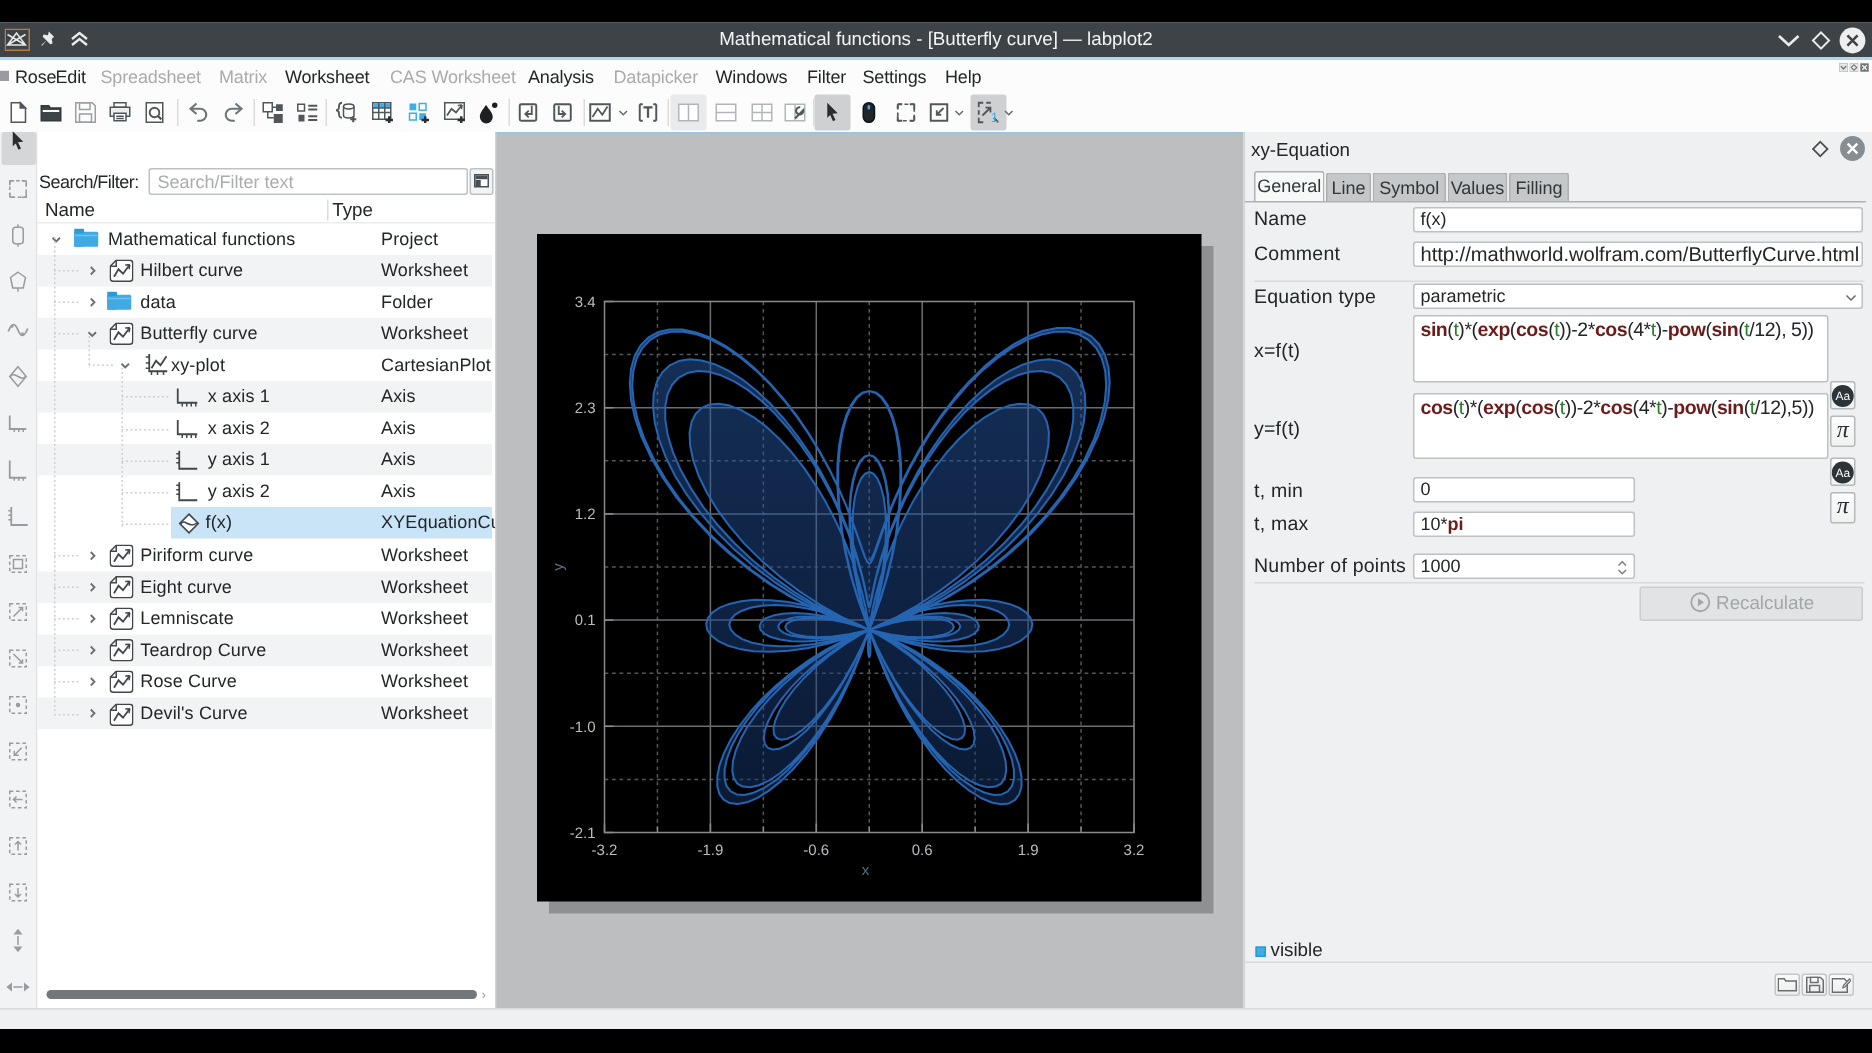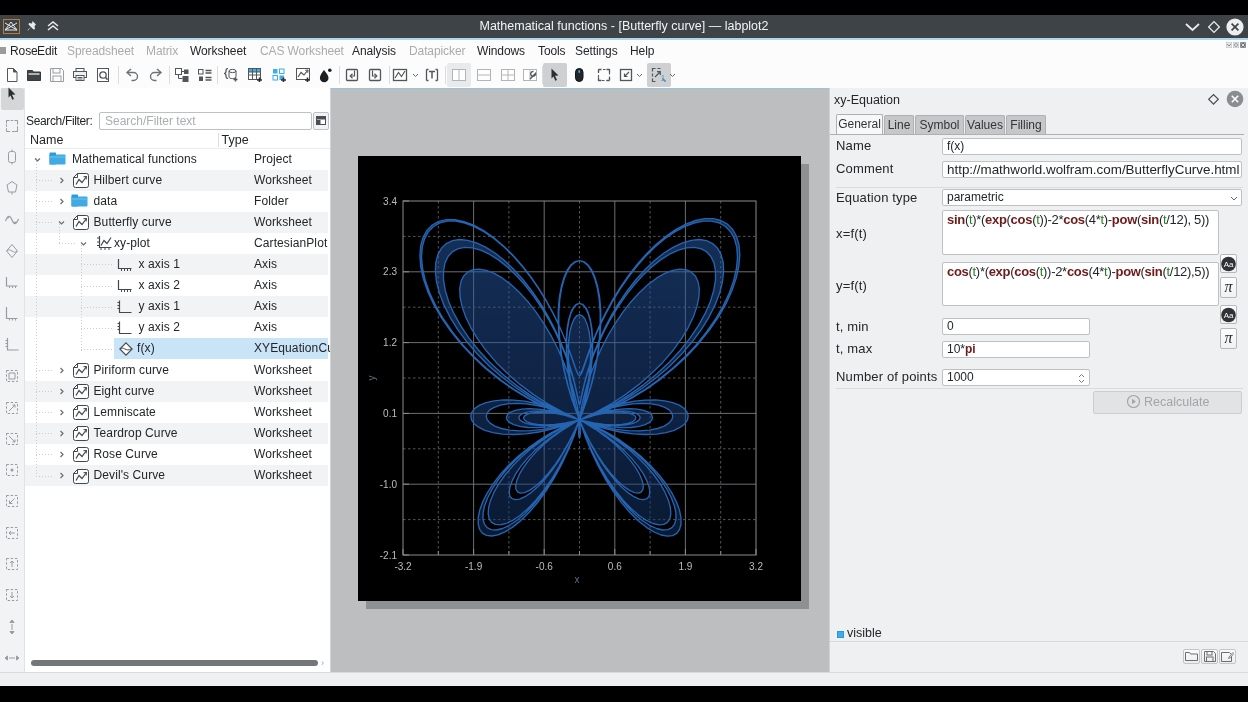--- a/index.html
+++ b/index.html
@@ -85,21 +85,21 @@
     </svg>
   <span style="left:10px">Rose</span>
   <span style="left:37px">Edit</span>
   <span class="dis" style="left:67px">Spreadsheet</span>
   <span class="dis" style="left:146px">Matrix</span>
   <span style="left:190px">Worksheet</span>
   <span class="dis" style="left:260px">CAS Worksheet</span>
   <span style="left:352px">Analysis</span>
   <span class="dis" style="left:409px">Datapicker</span>
   <span style="left:477px">Windows</span>
-  <span style="left:538px">Tools</span>
+  <span style="left:538px">Filter</span>
   <span style="left:575px">Settings</span>
   <span style="left:630px">Help</span>
 
   <svg class="abs" style="left:1226px;top:1px" width="22" height="7" viewBox="0 0 22 7"></svg>
     <svg class="abs" style="left:1226px;top:1.5px" width="6" height="6" viewBox="0 0 6 6">
       <rect x="0.2" y="0.2" width="5.6" height="5.6" fill="#e7e8e9" stroke="#b5b8ba" stroke-width="0.5"></rect>
       <path d="M1.2 2 L3 4 L4.8 2" stroke="#6e7275" fill="none" stroke-width="0.8"></path>
     </svg>
     <svg class="abs" style="left:1233px;top:1.5px" width="6" height="6" viewBox="0 0 6 6">
       <rect x="0.2" y="0.2" width="5.6" height="5.6" fill="#e7e8e9" stroke="#b5b8ba" stroke-width="0.5"></rect>

